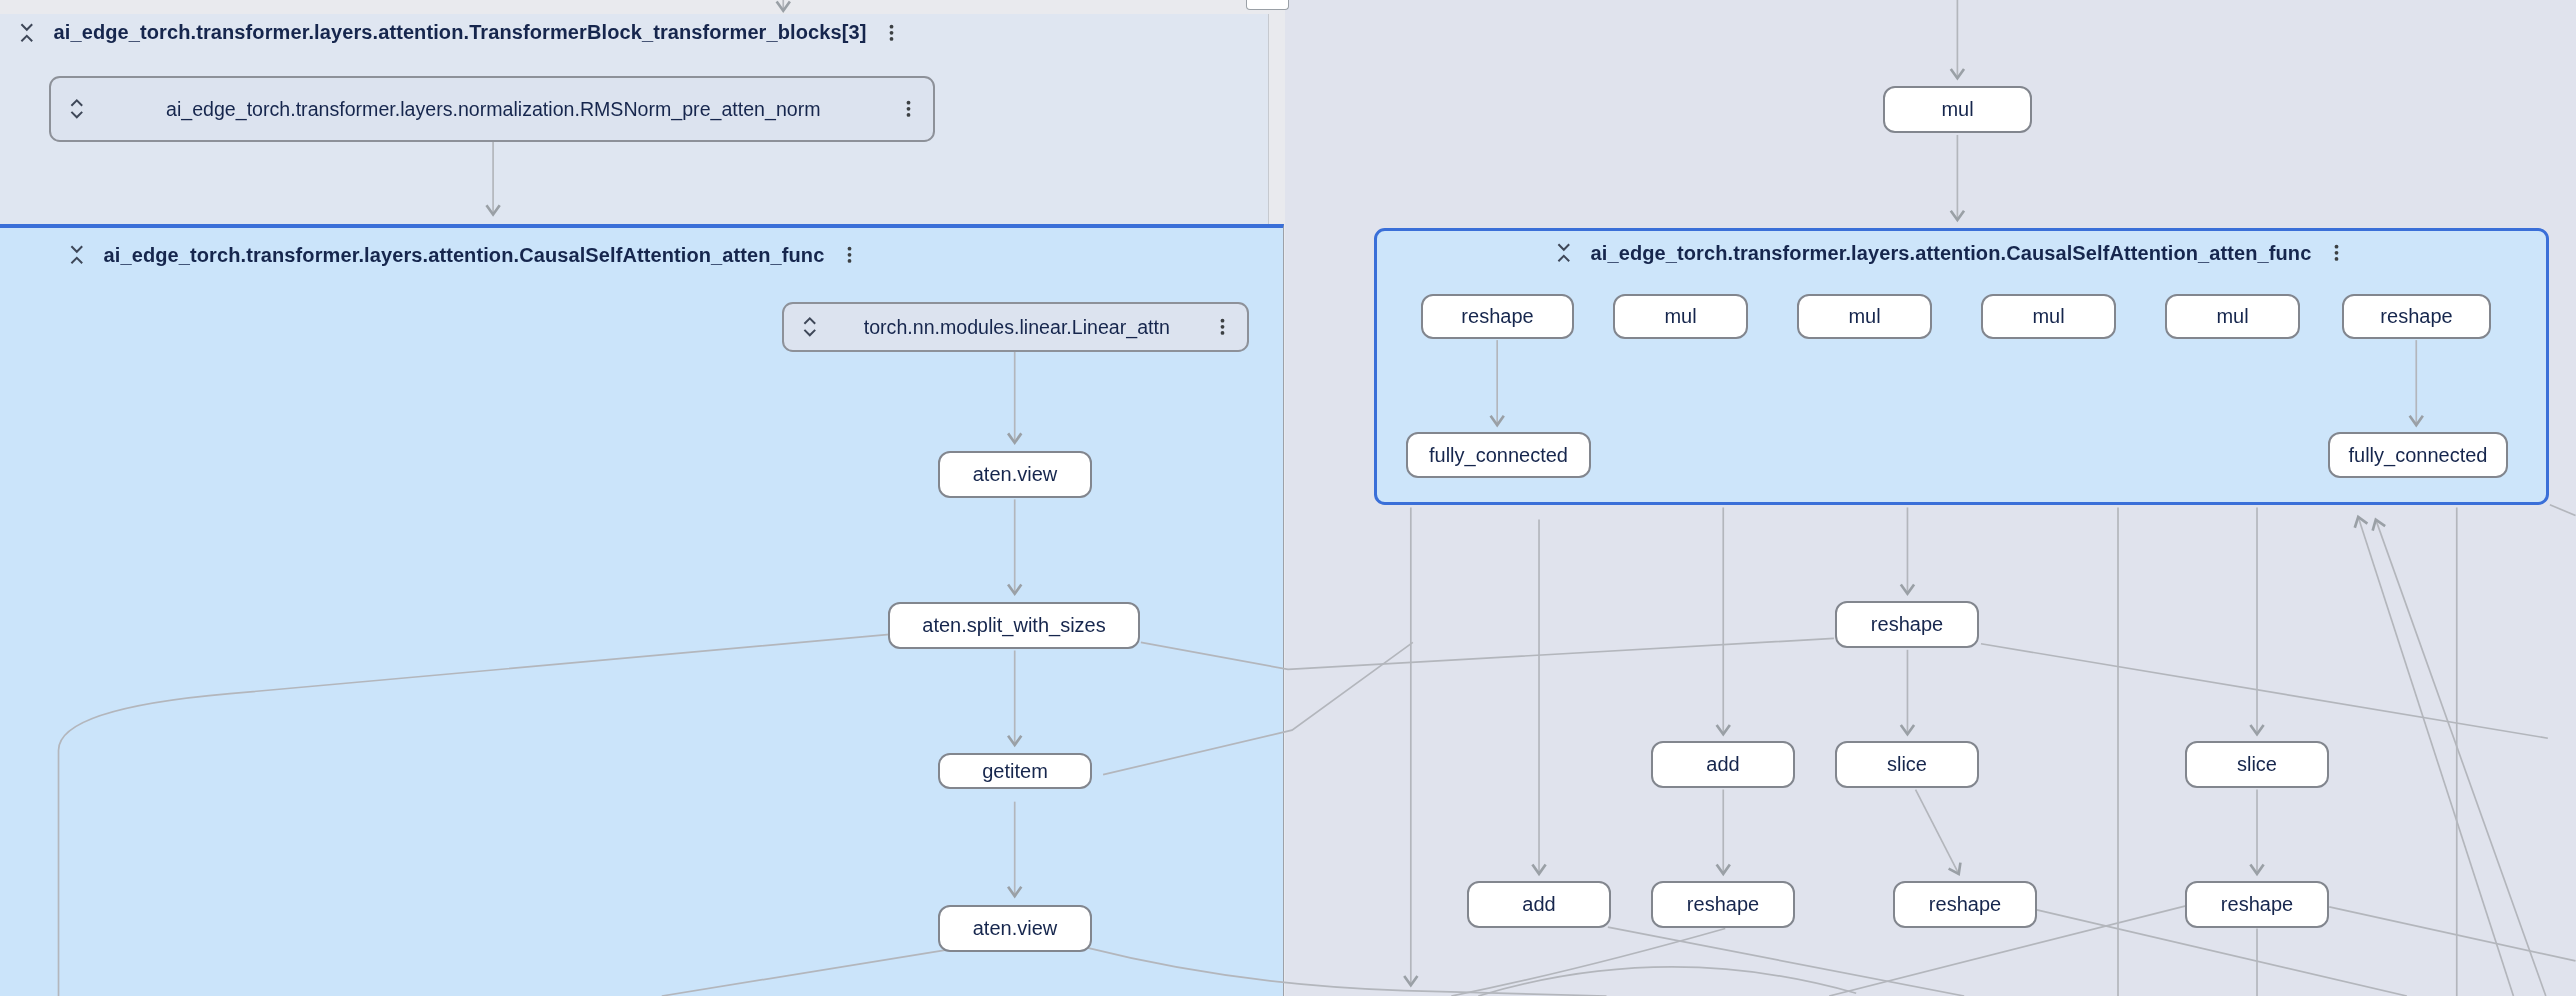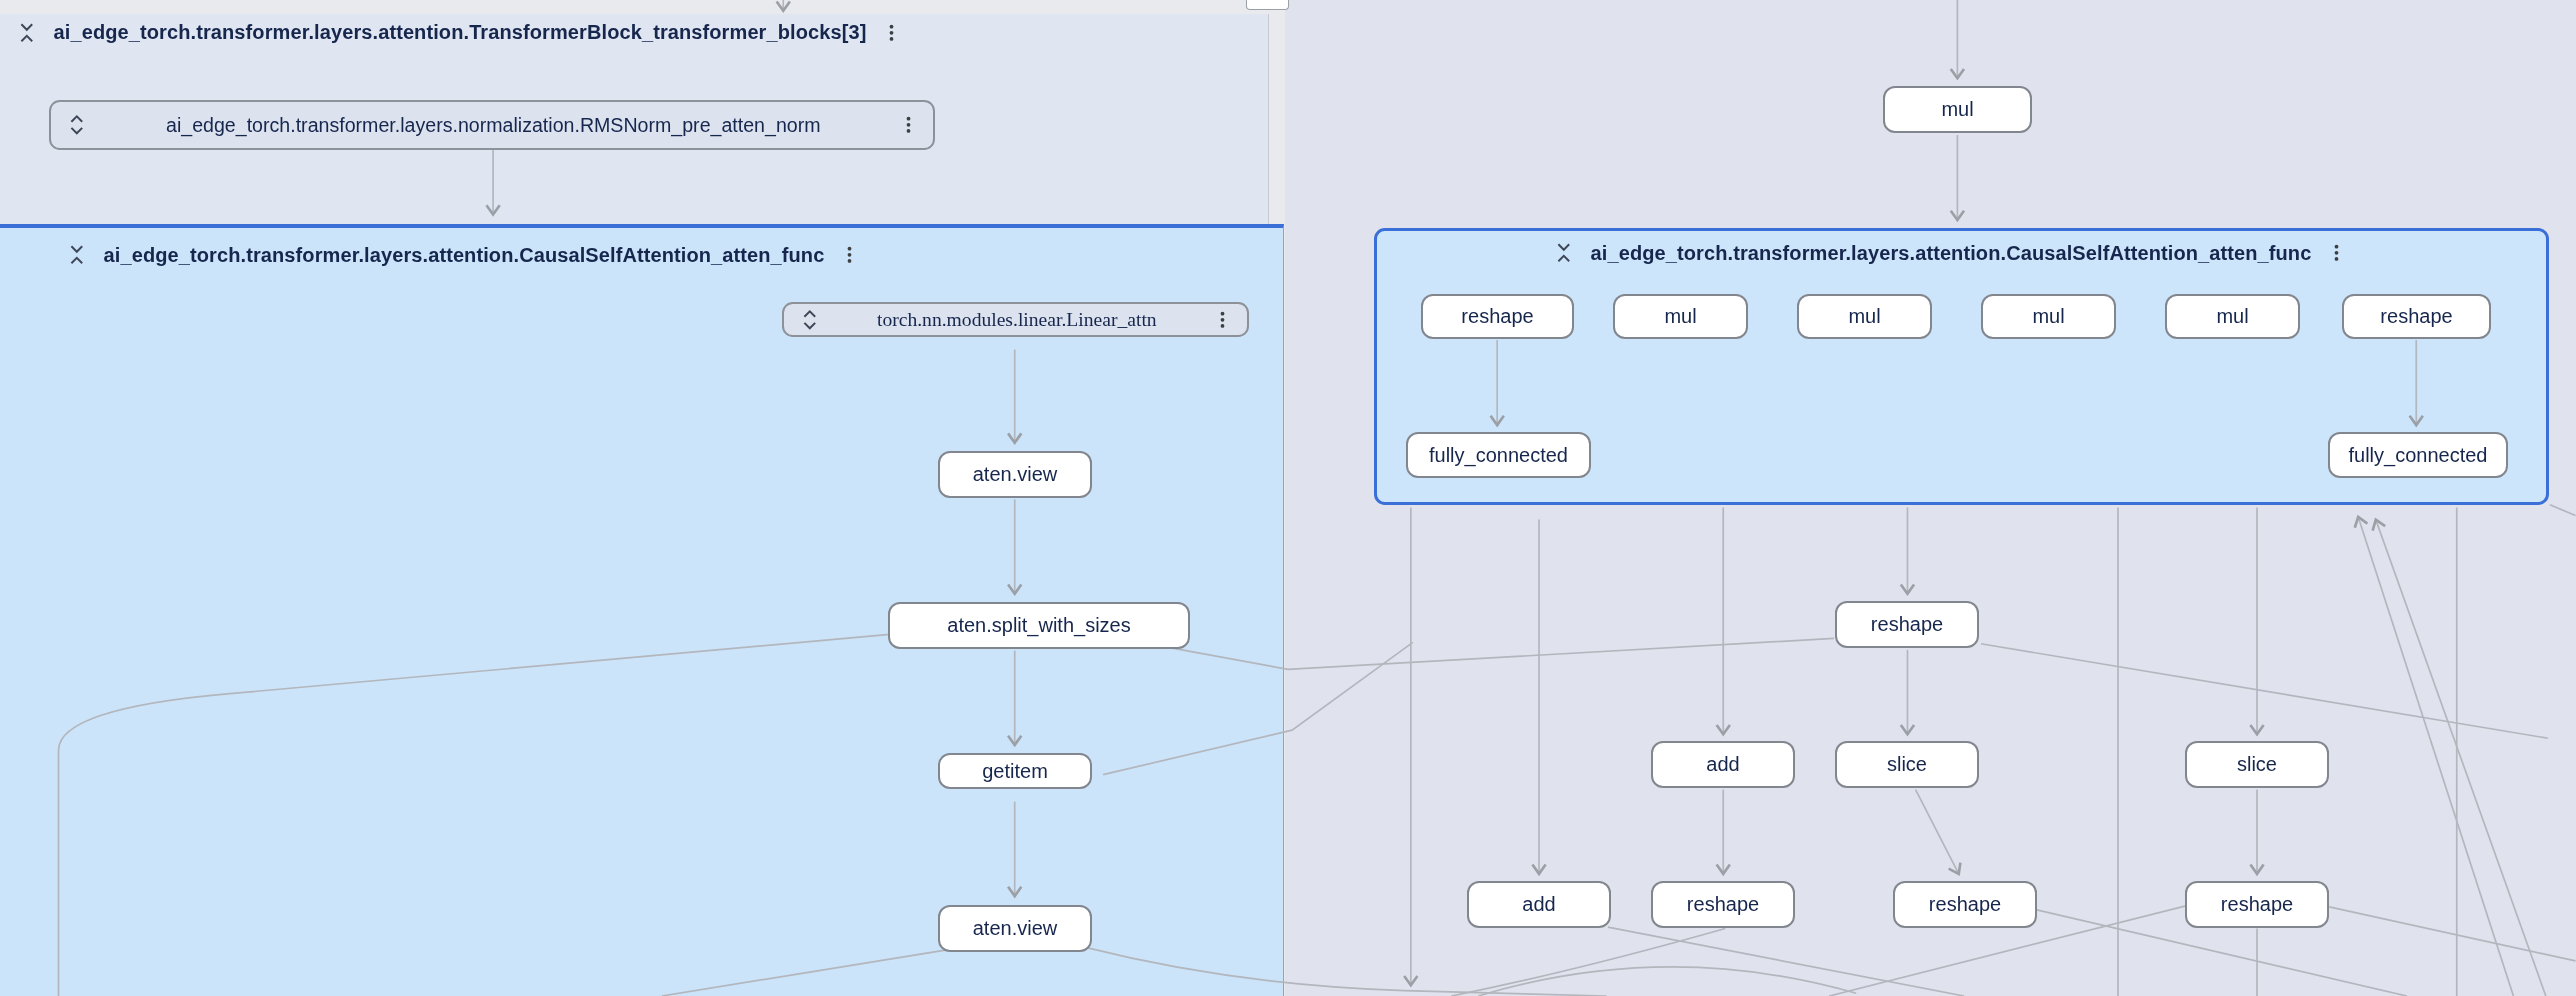--- a/index.html
+++ b/index.html
@@ -94,21 +94,21 @@
     <span class="ttl">ai_edge_torch.transformer.layers.attention.TransformerBlock_transformer_blocks[3]</span>
     <svg class="icon-svg" width="19" height="21.6" viewBox="0 0 28 28">
       <g fill="#3c4043">
           <circle cx="14" cy="5" r="2.8"></circle>
           <circle cx="14" cy="14" r="2.8"></circle>
           <circle cx="14" cy="23" r="2.8"></circle>
         </g>
     </svg>
   </div>
 
-  <div class="node layer" style="left:49px;top:76px;width:886px;height:50px;margin-top:24px;">
+  <div class="node layer" style="left:49px;top:76px;width:886px;height:66px;">
     <svg class="icon-svg" width="21.6" height="21.6" viewBox="0 0 28 28">
       <g fill="none" stroke="#3e4758" stroke-width="2.6">
           <path d="M7 10 L14 3 L21 10"></path>
           <path d="M7 18 L14 25 L21 18"></path>
         </g>
     </svg>
     <span class="lbl">ai_edge_torch.transformer.layers.normalization.RMSNorm_pre_atten_norm</span>
     <svg class="icon-svg" width="19" height="21.6" viewBox="0 0 28 28">
       <g fill="#3c4043">
           <circle cx="14" cy="5" r="2.8"></circle>
@@ -128,41 +128,41 @@
     <span class="ttl">ai_edge_torch.transformer.layers.attention.CausalSelfAttention_atten_func</span>
     <svg class="icon-svg" width="19" height="21.6" viewBox="0 0 28 28">
       <g fill="#3c4043">
           <circle cx="14" cy="5" r="2.8"></circle>
           <circle cx="14" cy="14" r="2.8"></circle>
           <circle cx="14" cy="23" r="2.8"></circle>
         </g>
     </svg>
   </div>
 
-  <div class="node layer" style="left:782px;top:302px;width:467px;height:35px;font-family:Liberation Serif, serif;">
+  <div class="node layer" style="left:782px;top:302px;width:467px;height:50px;">
     <svg class="icon-svg" width="21.6" height="21.6" viewBox="0 0 28 28">
       <g fill="none" stroke="#3e4758" stroke-width="2.6">
           <path d="M7 10 L14 3 L21 10"></path>
           <path d="M7 18 L14 25 L21 18"></path>
         </g>
     </svg>
     <span class="lbl">torch.nn.modules.linear.Linear_attn</span>
     <svg class="icon-svg" width="19" height="21.6" viewBox="0 0 28 28">
       <g fill="#3c4043">
           <circle cx="14" cy="5" r="2.8"></circle>
           <circle cx="14" cy="14" r="2.8"></circle>
           <circle cx="14" cy="23" r="2.8"></circle>
         </g>
     </svg>
   </div>
 
   <div class="node op" style="left:938px;top:451px;width:154px;height:47px;">
       <span>aten.view</span>
     </div>
-  <div class="node op" style="left:888px;top:602px;width:302px;height:47px;">
+  <div class="node op" style="left:888px;top:602px;width:252px;height:47px;">
       <span>aten.split_with_sizes</span>
     </div>
   <div class="node op" style="left:938px;top:753px;width:154px;height:36px;">
       <span>getitem</span>
     </div>
   <div class="node op" style="left:938px;top:905px;width:154px;height:47px;">
       <span>aten.view</span>
     </div>
 
   <div class="node op" style="left:1883px;top:86px;width:149px;height:47px;">

